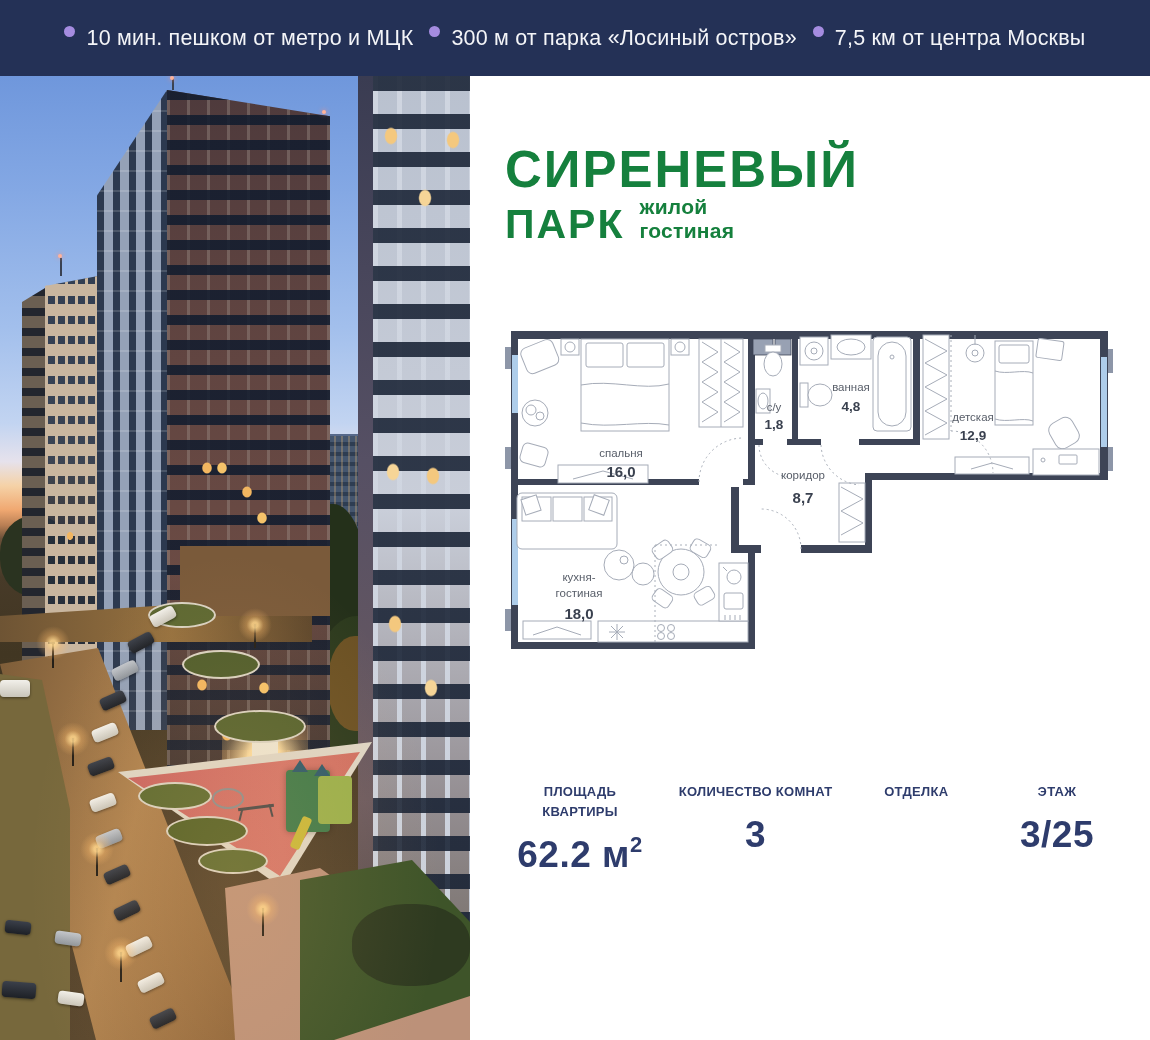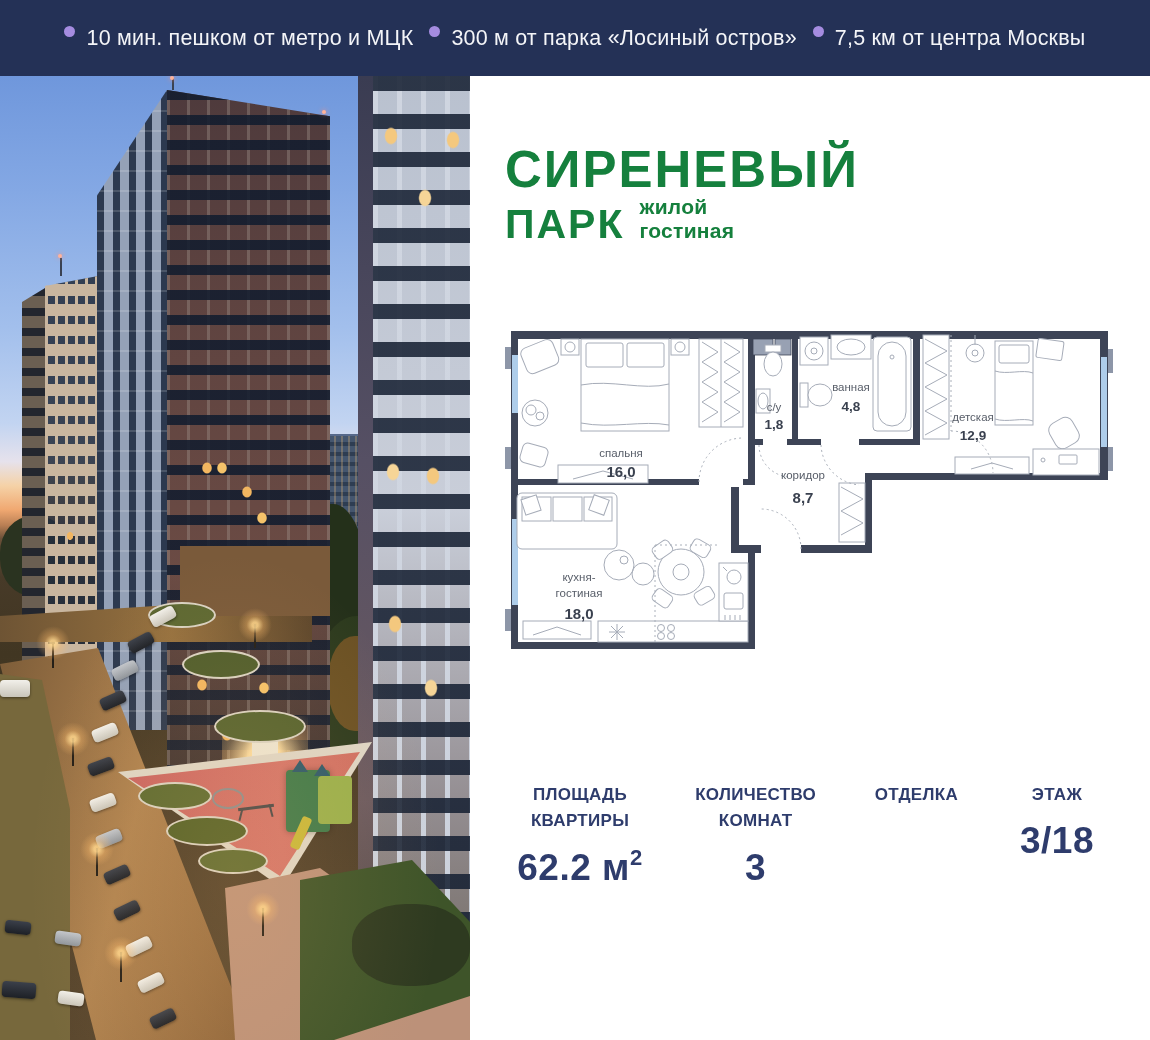--- a/index.html
+++ b/index.html
@@ -41,21 +41,21 @@
   .furn{fill:#fff;stroke:#a6acb8;stroke-width:1;}
   .furnn{fill:none;stroke:#a6acb8;stroke-width:1;}
   .dash{fill:none;stroke:#aab0ba;stroke-width:1;stroke-dasharray:2 3;}
   .wall{fill:#3d4456;}
   .gray{fill:#98a1b3;stroke:#3d4456;stroke-width:.8;}
   .pad{fill:#8d96a8;}
   .win{fill:#aecdea;}
   
   .stats{left:505px;top:782px;width:612px;display:flex;justify-content:space-between;}
   .stat{text-align:center;color:#2e3c6c;}
-  .stat-label{font-size:17px;font-weight:700;letter-spacing:.3px;line-height:1.55;text-transform:uppercase;}
+  .stat-label{font-size:13px;font-weight:700;letter-spacing:.3px;line-height:1.55;text-transform:uppercase;}
   .stat-value{margin-top:12px;font-size:37px;font-weight:800;letter-spacing:.5px;}
   .stat-value sup{font-size:22px;position:relative;top:-2px;font-weight:800;}
   .w140{width:150px;}.w160{width:160px;}.w120{width:120px;}.w110{width:120px;}
 </style>
 </head>
 <body>
 
 <div id="canvas">
 
   <div class="a topbar">
@@ -325,17 +325,17 @@
     <div class="stat w160">
       <div class="stat-label">КОЛИЧЕСТВО КОМНАТ</div>
       <div class="stat-value">3</div>
     </div>
     <div class="stat w120">
       <div class="stat-label">ОТДЕЛКА</div>
       <div class="stat-value"></div>
     </div>
     <div class="stat w110">
       <div class="stat-label">ЭТАЖ</div>
-      <div class="stat-value">3/18</div>
+      <div class="stat-value">3/25</div>
     </div>
   </div>
 
 </div>
 
 </body></html>

